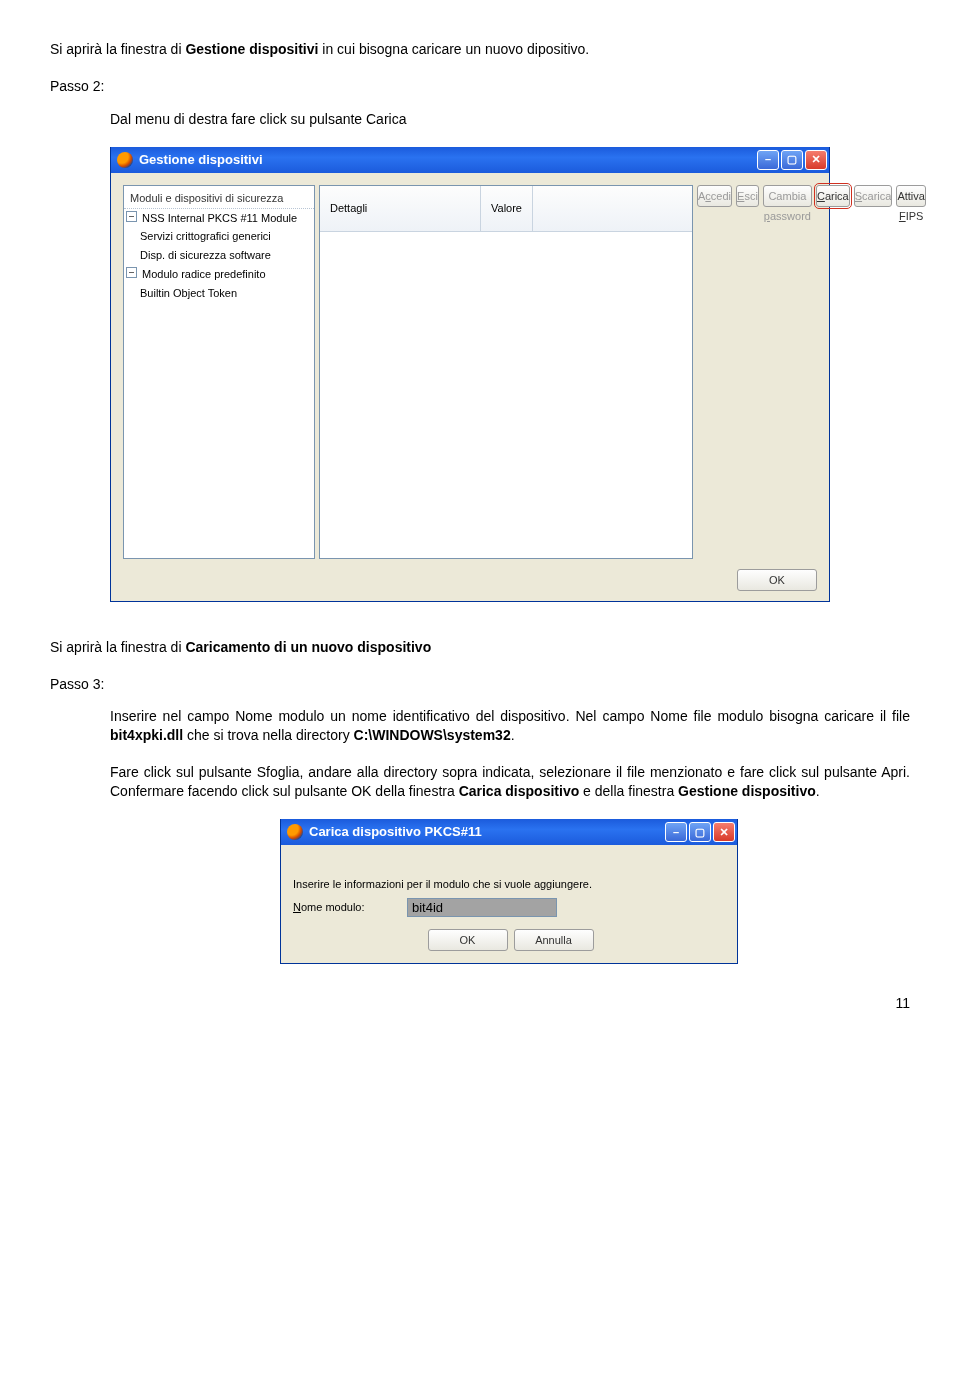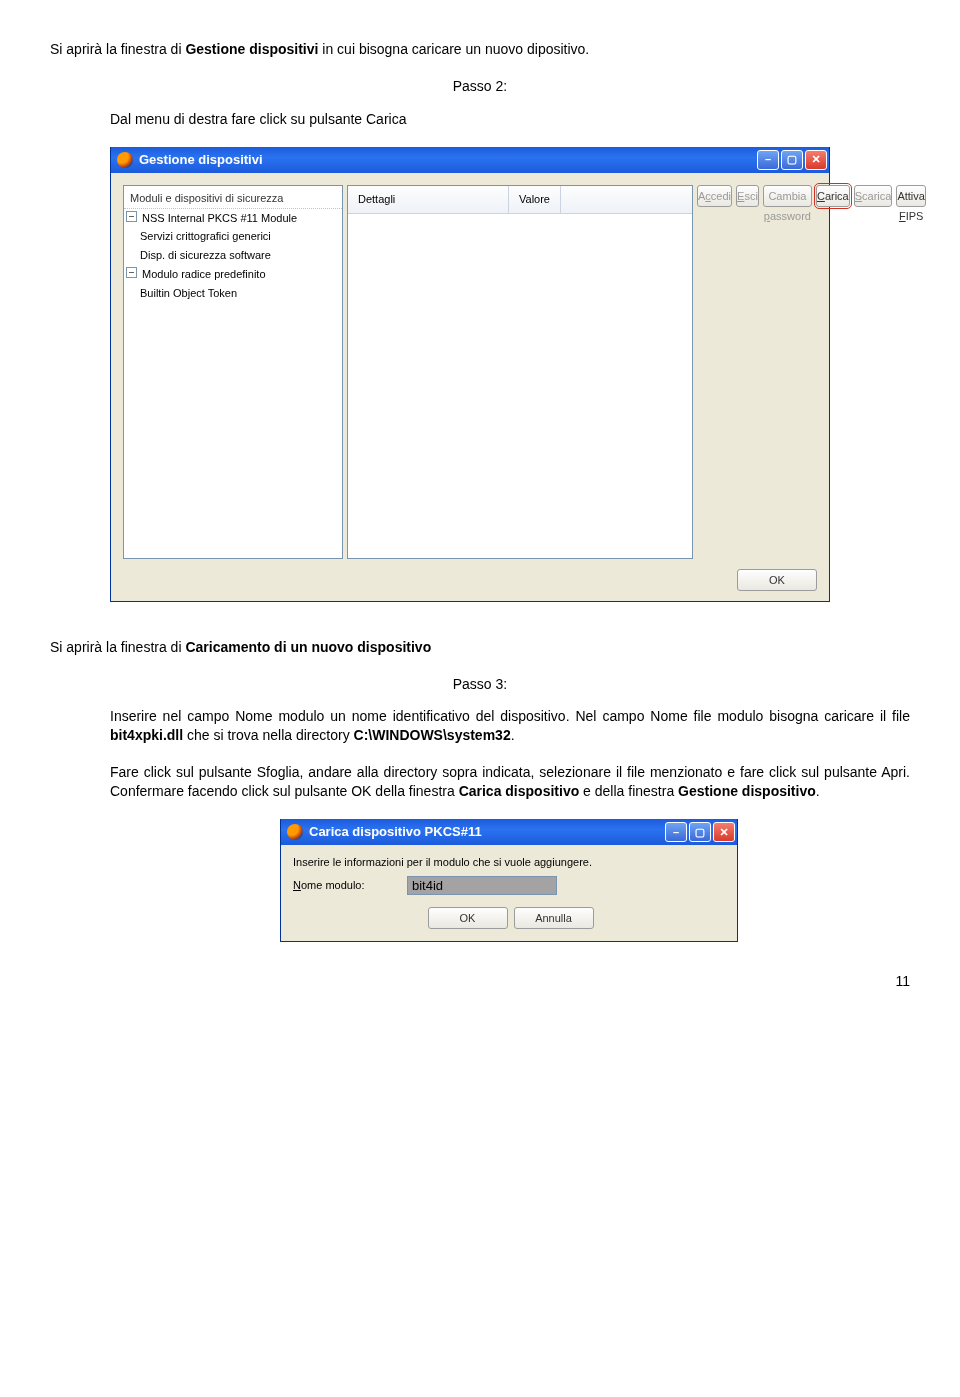--- a/index.html
+++ b/index.html
@@ -6,21 +6,21 @@
     font-family: "Verdana", Arial, sans-serif;
     font-size: 14px;
     color: #000;
     background: #fff;
     margin: 0;
     padding: 40px 50px 30px 50px;
     width: 860px;
     line-height: 1.35;
   }
   .para { margin: 0 0 18px 0; }
-  .step-label { margin: 0 0 14px 0; text-align: center; }
+  .step-label { margin: 0 0 14px 0; }
   .indent { margin-left: 60px; }
   .indent2 { margin-left: 60px; margin-right: 0; text-align: justify; }
   .justify { text-align: justify; }
   b { font-weight: bold; }
 
   
   .win1 {
     margin-left: 60px;
     width: 720px;
     border: 1px solid #003399;
@@ -58,21 +58,21 @@
 
   .win1-body {
     padding: 12px 12px 10px 12px;
   }
   .panes {
     display: flex;
     gap: 4px;
     height: 374px;
   }
   .tree {
-    width: 220px;
+    width: 192px;
     background: #fff;
     border: 1px solid #7a95af;
     font-size: 11px;
     padding: 3px 0;
     box-sizing: border-box;
     overflow: hidden;
   }
   .tree-head {
     padding: 2px 6px;
     border-bottom: 1px dotted #b8c5d4;
@@ -96,21 +96,21 @@
     border: 1px solid #7a95af;
     font-size: 11px;
     box-sizing: border-box;
   }
   .details-head {
     display: flex;
     border-bottom: 1px solid #c9d4e0;
     background: linear-gradient(#fdfdfd,#eef2f7);
   }
   .details-head .col {
-    padding: 6px 10px;
+    padding: 15px 10px;
     border-right: 1px solid #c9d4e0;
   }
   .details-head .col:first-child { width: 140px; }
 
   .sidebuttons {
     width: 120px;
     display: flex;
     flex-direction: row;
     gap: 4px;
   }
@@ -144,20 +144,21 @@
     width: 458px;
     border: 1px solid #003399;
     border-top: none;
     background: #ece9d8;
     box-sizing: border-box;
     margin-bottom: 28px;
   }
   .win2-body {
     padding: 10px 9px 12px 12px;
     font-size: 11px;
+    margin-top: 22px;
   }
   .formrow {
     display: flex;
     align-items: center;
     margin-top: 6px;
     gap: 6px;
   }
   .formrow label { width: 108px; }
   .txt {
     border: 1px solid #7a95af;

